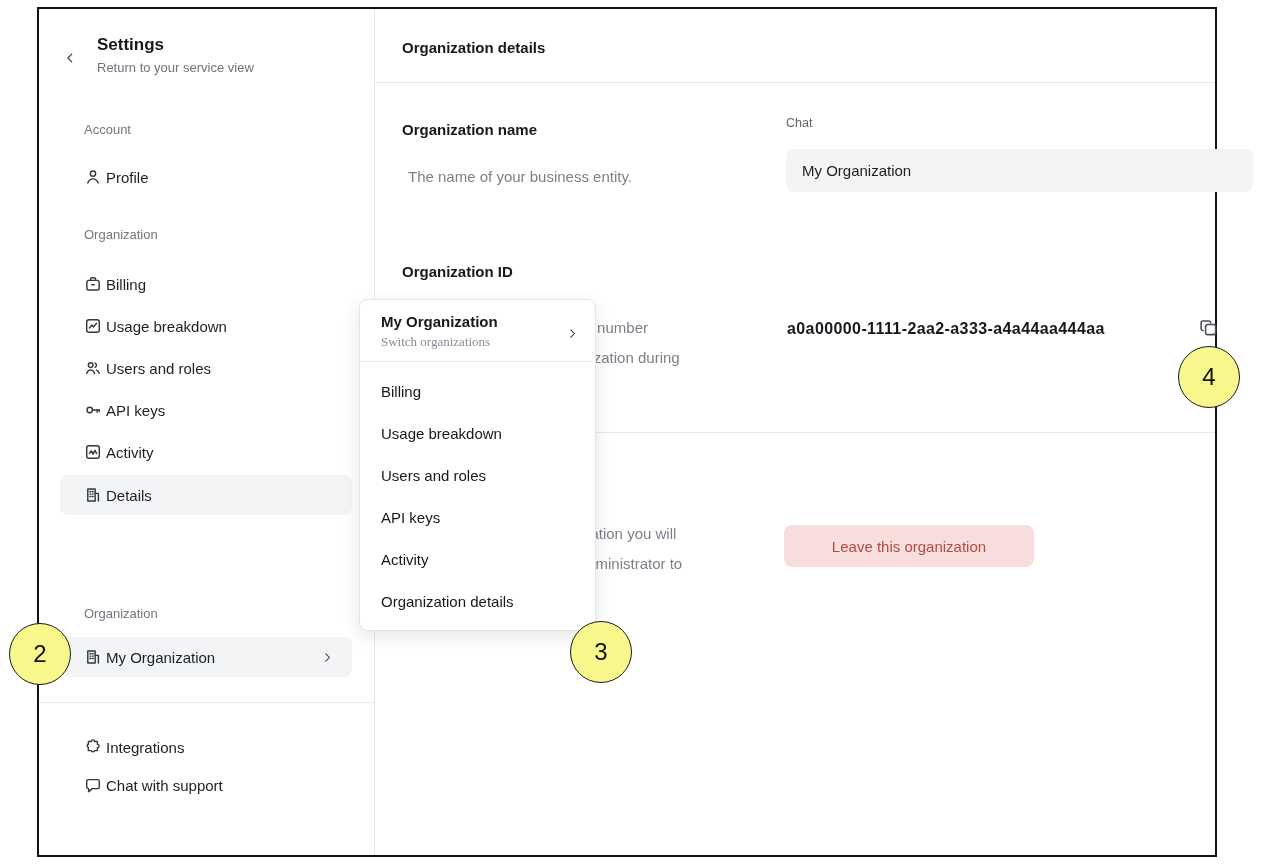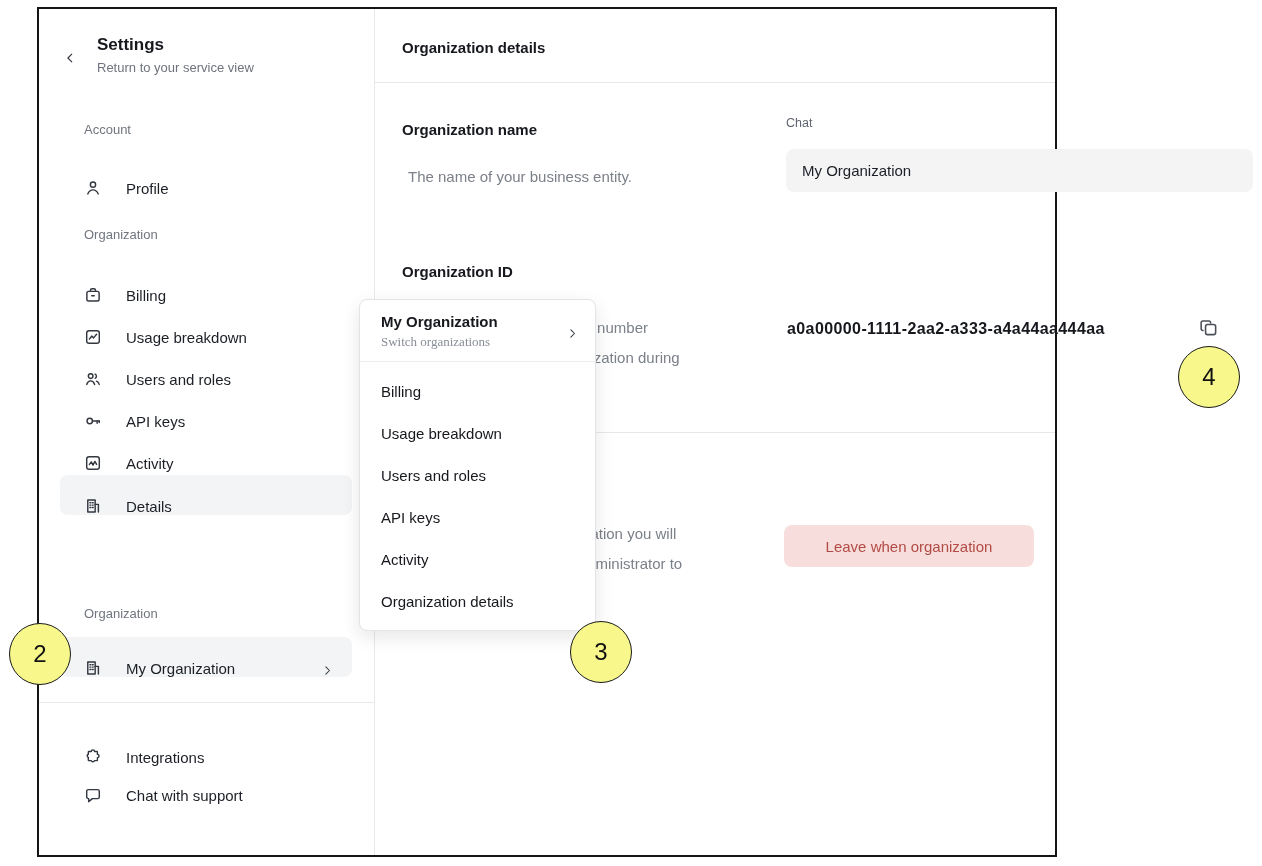--- a/index.html
+++ b/index.html
@@ -1,27 +1,27 @@
 <!DOCTYPE html>
 <html><head>
 <meta charset="utf-8">
 <style>
   html,body{margin:0;padding:0;background:#fff;}
   body{width:1262px;height:866px;overflow:hidden;font-family:"Liberation Sans","DejaVu Sans",sans-serif;-webkit-font-smoothing:antialiased;}
   .canvas{position:relative;width:1262px;height:866px;background:#fff;}
-  .frame{position:absolute;left:37px;top:7px;width:1020px;height:850px;box-sizing:border-box;border:2px solid #141414;background:#fff;}
+  .frame{position:absolute;left:37px;top:7px;width:1180px;height:850px;box-sizing:border-box;border:2px solid #141414;background:#fff;}
 
   
   .sidebar{position:absolute;left:0;top:0;width:335px;height:100%;background:#fff;border-right:1px solid #e7e8ea;}
   .back{position:absolute;left:18px;top:24px;width:300px;cursor:pointer;}
   .back-chevron{position:absolute;left:6px;top:18px;}
   .back-title{position:absolute;left:40px;top:2px;font-size:17px;font-weight:bold;color:#16181d;}
   .back-sub{position:absolute;left:40px;top:27px;font-size:13px;color:#6e737d;white-space:nowrap;}
   .slabel{position:absolute;left:45px;font-size:13px;color:#70757e;}
-  .srow{position:absolute;left:21px;width:292px;height:40px;box-sizing:border-box;display:flex;align-items:flex-end;gap:24px;padding-left:24px;border-radius:8px;font-size:15px;color:#1c1f26;cursor:pointer;}
+  .srow{position:absolute;left:21px;width:292px;height:40px;box-sizing:border-box;display:flex;align-items:center;gap:4px;padding-left:24px;border-radius:8px;font-size:15px;color:#1c1f26;cursor:pointer;}
   .srow.active{background:#f3f4f5;}
   .srow .chev{margin-left:auto;margin-right:18px;display:flex;}
   .sdivider{position:absolute;left:0;top:693px;width:335px;height:1px;background:#e7e8ea;}
   .dot{width:9px;height:9px;border-radius:50%;background:#3f9e37;margin-left:4px;margin-right:4px;}
   .icn{display:flex;width:18px;height:18px;flex:0 0 18px;}
   svg.line{stroke:#33373f;stroke-width:1.6;fill:none;stroke-linecap:round;stroke-linejoin:round;}
 
   
   .m-title{position:absolute;left:363px;top:30px;font-size:15px;font-weight:bold;color:#16181d;}
   .hr1{position:absolute;left:336px;top:73px;right:0;height:1px;background:#e7e8ea;}
@@ -209,21 +209,21 @@
       </span>
     </button>
 
     <div class="hr2"></div>
 
     <div class="sec-d" style="top:510px">
       <div>When you leave this organization you will</div>
       <div>need an invitation from an administrator to</div>
       <div>rejoin.</div>
     </div>
-    <button class="leave-btn">Leave when organization</button>
+    <button class="leave-btn">Leave this organization</button>
 
     <div class="dropdown">
       <div class="dd-head">
         <div class="dd-head-title">My Organization</div>
         <div class="dd-head-sub">Switch organizations</div>
         <span class="chev">
           <svg class="line" width="13" height="13" viewBox="0 0 20 20">
               <path d="M7.5 4.5 13 10l-5.5 5.5"></path>
             </svg>
         </span>

